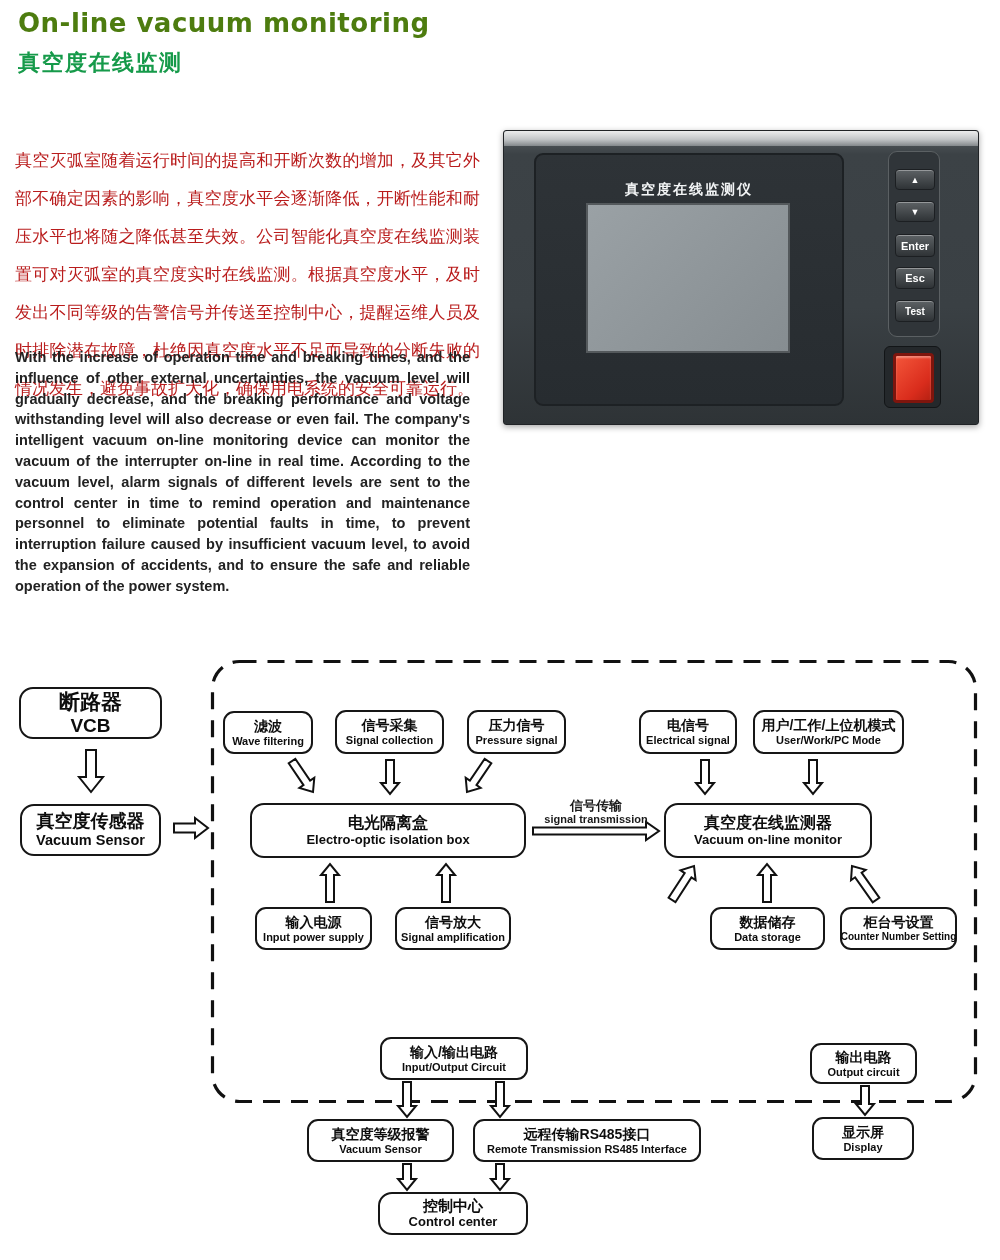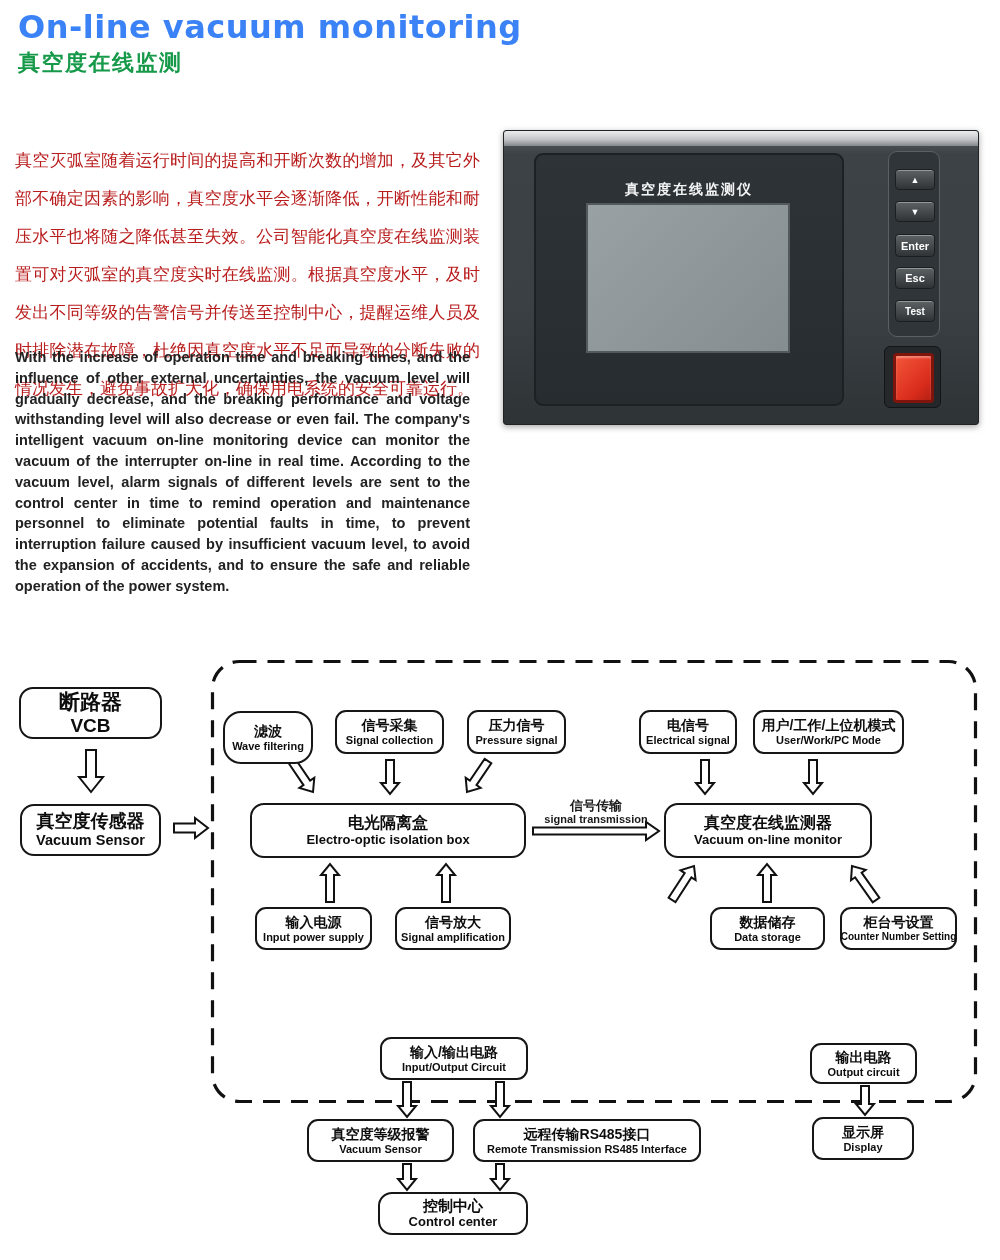--- a/index.html
+++ b/index.html
@@ -1,22 +1,22 @@
 <!DOCTYPE html>
 <html><head>
 <meta charset="utf-8">
 <style>
   * { margin:0; padding:0; box-sizing:border-box; }
   html,body { width:1000px; height:1260px; background:#ffffff;
     font-family:"Liberation Sans","DejaVu Sans",sans-serif; color:#1a1a1a; }
   #page { position:relative; width:1000px; height:1260px; overflow:hidden; background:#fff; }
 
   
-  .title-en { position:absolute; left:18px; top:8px; font-size:32px; font-weight:bold;
-    letter-spacing:0.5px; color:#3b82f6; font-family:"DejaVu Sans","Liberation Sans",sans-serif; }
+  .title-en { position:absolute; left:18px; top:8px; font-size:26px; font-weight:bold;
+    letter-spacing:0.5px; color:#4d7c0f; font-family:"DejaVu Sans","Liberation Sans",sans-serif; }
   .title-zh { position:absolute; left:18px; top:48px; font-size:22px; font-weight:600;
     letter-spacing:1.5px; color:#169a4a; }
 
   
   .para-zh { position:absolute; left:15px; top:142px; width:465px; font-size:17px;
     line-height:38px; text-align:justify; color:#b91c1c; }
   .para-en { position:absolute; left:15px; top:347px; width:455px; font-size:14.5px;
     line-height:20.8px; text-align:justify; font-weight:600; color:#222; }
 
   
@@ -119,21 +119,21 @@
   <div class="dbox round14" style="left:19px;top:687px;width:143px;height:52px;">
     <span class="zh" style="font-size:21px;">断路器</span>
     <span class="en" style="font-size:19px;font-weight:bold;">VCB</span>
   </div>
 
   <div class="dbox round14" style="left:20px;top:804px;width:141px;height:52px;">
     <span class="zh" style="font-size:18px;">真空度传感器</span>
     <span class="en" style="font-size:14.5px;font-weight:bold;">Vacuum Sensor</span>
   </div>
 
-  <div class="dbox" style="left:223px;top:711px;width:90px;height:53px;border-radius:18px;">
+  <div class="dbox" style="left:223px;top:711px;width:90px;height:43px;">
     <span class="zh">滤波</span>
     <span class="en">Wave filtering</span>
   </div>
 
   <div class="dbox" style="left:335px;top:710px;width:109px;height:44px;">
     <span class="zh">信号采集</span>
     <span class="en">Signal collection</span>
   </div>
 
   <div class="dbox" style="left:467px;top:710px;width:99px;height:44px;">

